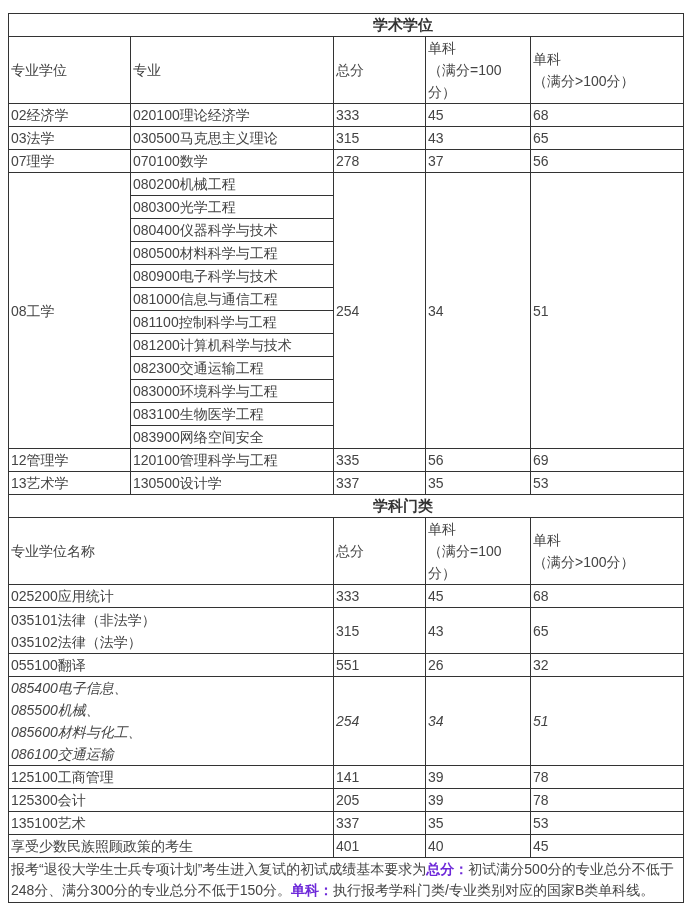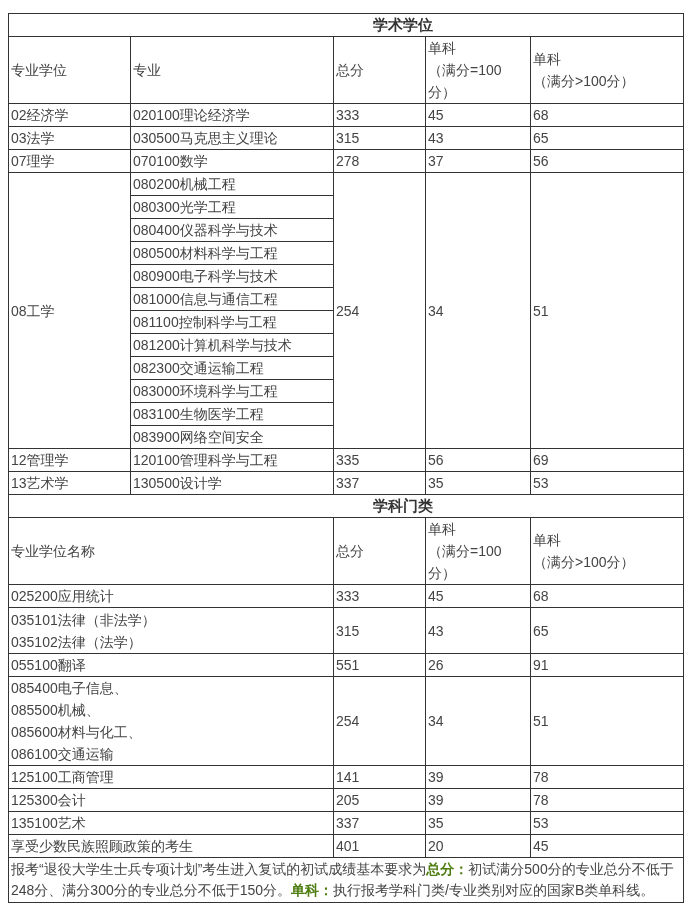--- a/index.html
+++ b/index.html
@@ -30,28 +30,28 @@
     font-weight: bold;
     font-size: 15px;
     color: #333333;
     text-align: right;
     height: 22px;
     padding-right: 250px; 
   }
   tr.colhead-row { height: 66px; }
   tr.data-row { height: 22px; }
   tr.law-row { height: 46px; }
-  tr.group-row { height: 84px; }
+  tr.group-row { height: 84px; font-style: italic; }
   td.pre { white-space: pre-line; }
   td.footnote {
     line-height: 21px;
     padding: 1px 2px;
     height: 42px;
   }
-  td.footnote b { color: #4d7c0f; }
+  td.footnote b { color: #6d28d9; }
 </style>
 </head>
 <body>
 
 <table class="score-table">
   <colgroup>
     <col style="width:122px">
       <col style="width:203px">
       <col style="width:92px">
       <col style="width:105px">
@@ -174,21 +174,21 @@
       <td colspan="2" class="pre">035101法律（非法学）
 035102法律（法学）</td>
       <td>315</td>
       <td>43</td>
       <td>65</td>
     </tr>
     <tr class="data-row">
       <td colspan="2">055100翻译</td>
       <td>551</td>
       <td>26</td>
-      <td>91</td>
+      <td>32</td>
     </tr>
     <tr class="group-row">
       <td colspan="2" class="pre">085400电子信息、
 085500机械、
 085600材料与化工、
 086100交通运输</td>
       <td>254</td>
       <td>34</td>
       <td>51</td>
     </tr>
@@ -206,21 +206,21 @@
     </tr>
     <tr class="data-row">
       <td colspan="2">135100艺术</td>
       <td>337</td>
       <td>35</td>
       <td>53</td>
     </tr>
     <tr class="data-row">
       <td colspan="2">享受少数民族照顾政策的考生</td>
       <td>401</td>
-      <td>20</td>
+      <td>40</td>
       <td>45</td>
     </tr>
 
     <tr>
       <td colspan="5" class="footnote" id="footnote-cell"><span>报考“退役大学生士兵专项计划”考生进入复试的初试成绩基本要求为</span><b>总分：</b><span>初试满分500分的专业总分不低于248分、满分300分的专业总分不低于150分。</span><b>单科：</b><span>执行报考学科门类/专业类别对应的国家B类单科线。</span></td>
     </tr>
   </tbody>
 </table>
 
 </body></html>

